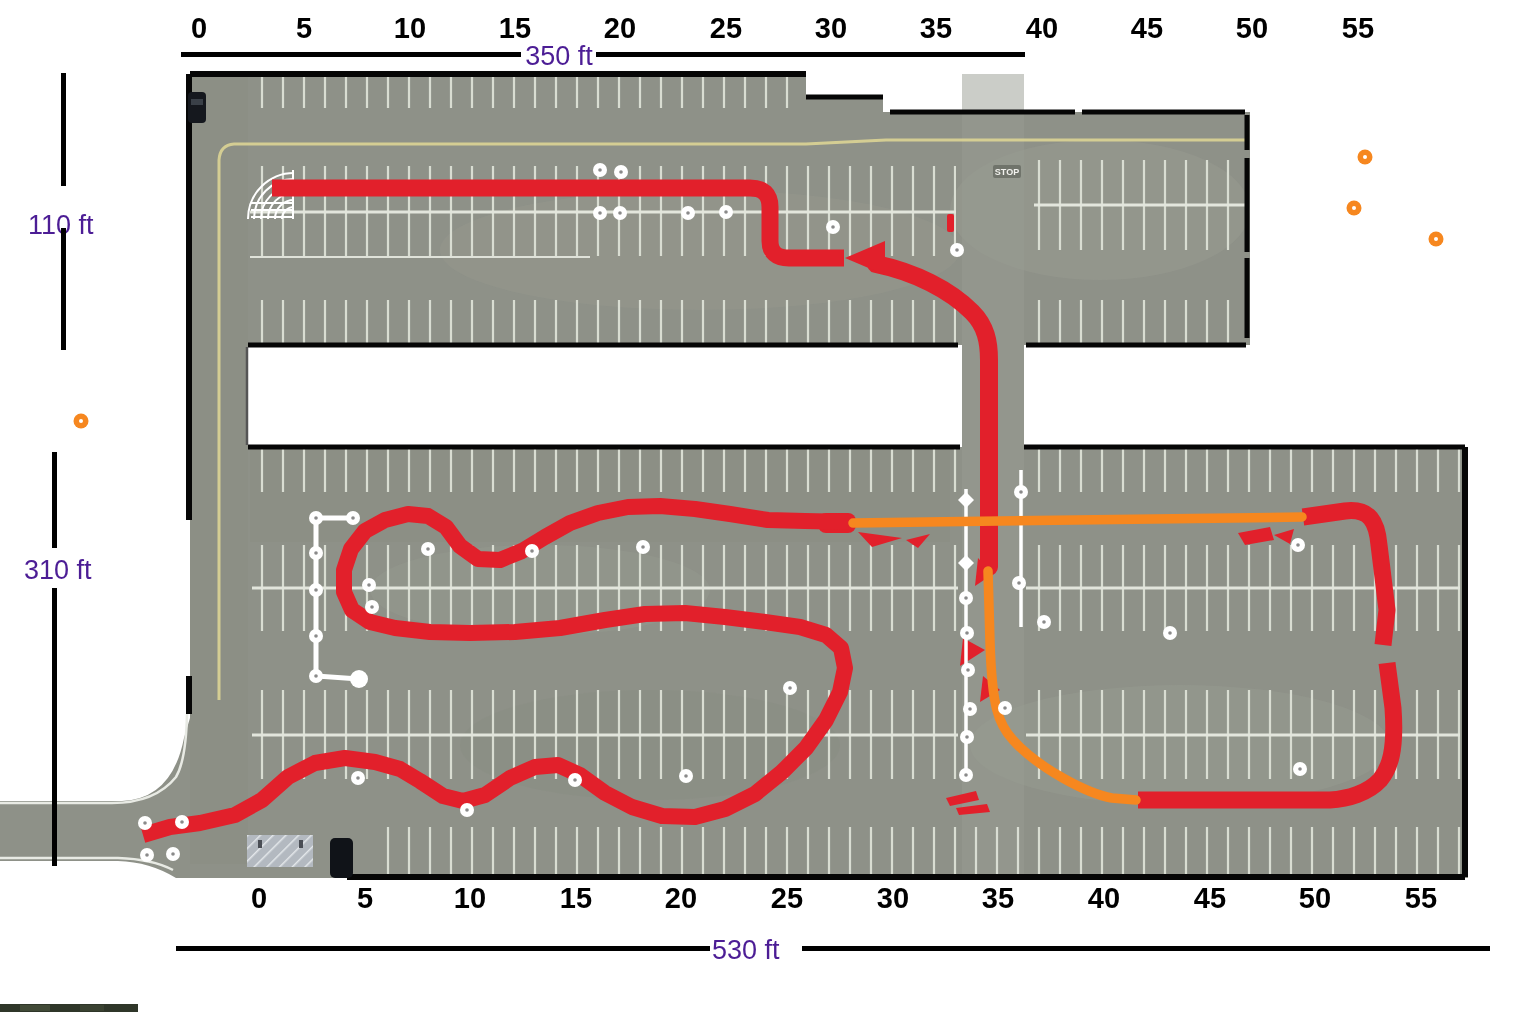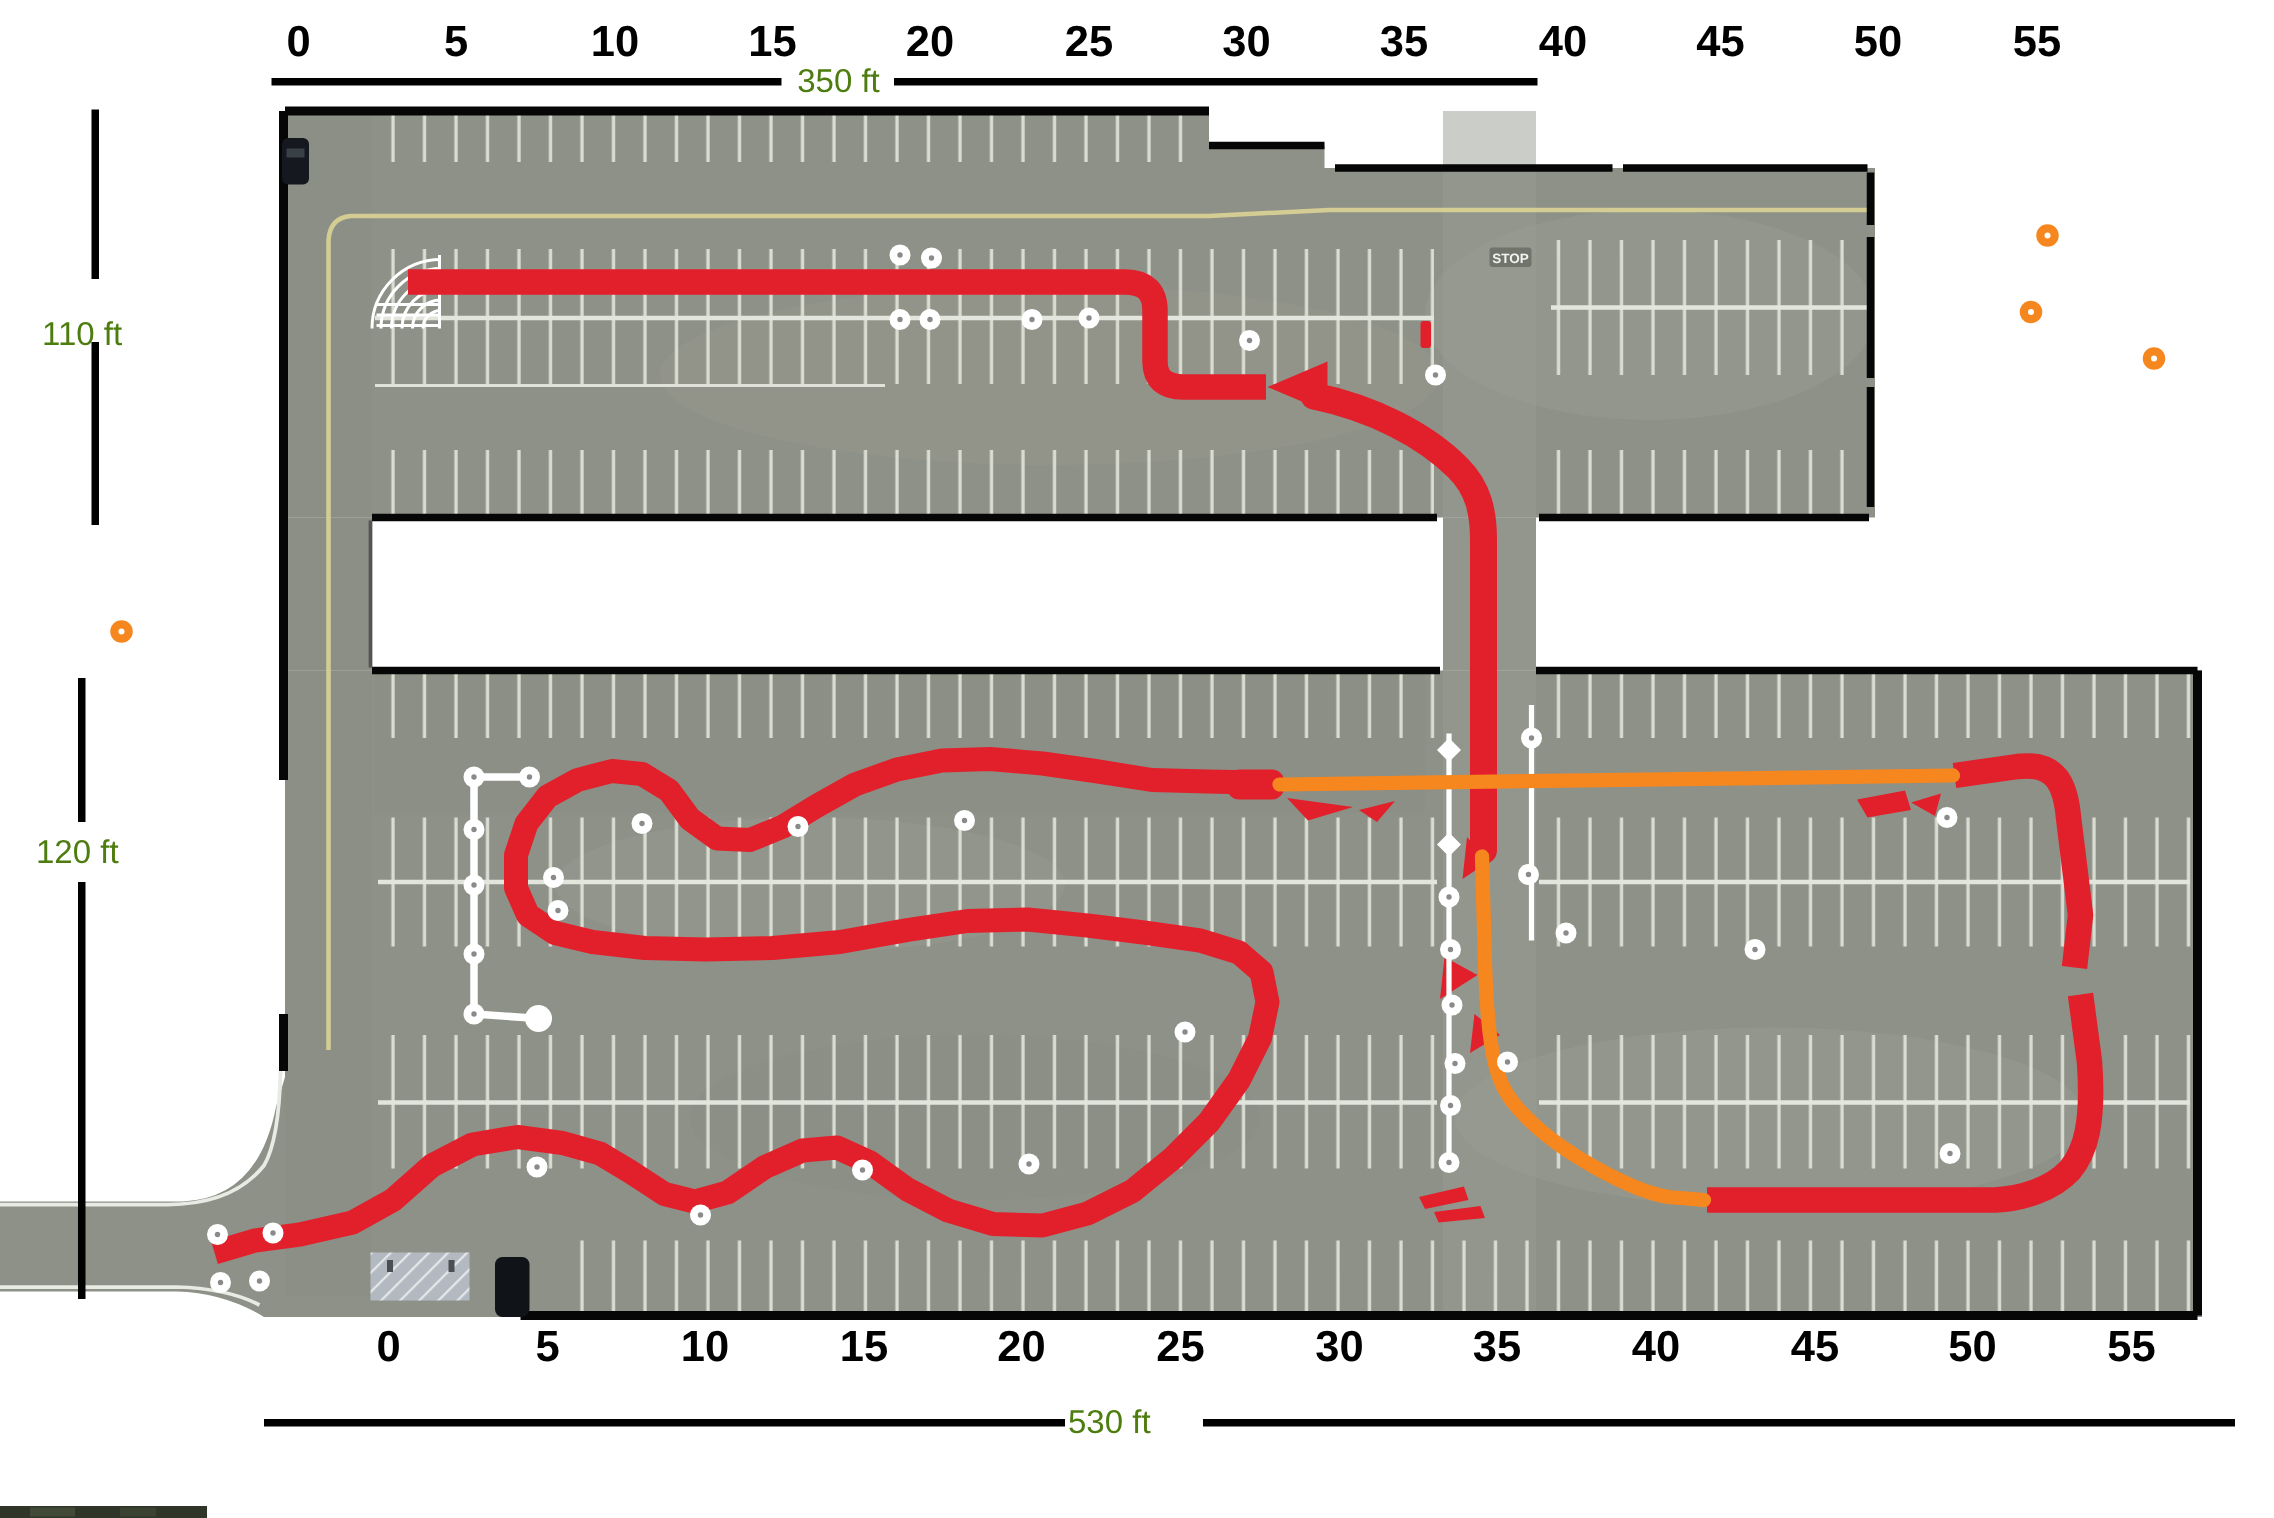--- a/index.html
+++ b/index.html
@@ -1,20 +1,20 @@
 <!DOCTYPE html>
 <html><head>
 <meta charset="utf-8">
 <style>
   html,body{margin:0;padding:0;background:#fff;}
   .stage{position:relative;width:1516px;height:1012px;background:#ffffff;overflow:hidden;
          font-family:"Liberation Sans",sans-serif;}
   .stage svg{position:absolute;left:0;top:0;}
   .tick{position:absolute;transform:translateX(-50%);font-weight:700;font-size:29px;color:#000;line-height:1;}
-  .flabel{position:absolute;font-size:22px;color:#4d7c0f;line-height:1;}
+  .flabel{position:absolute;font-size:27px;color:#4c1d95;line-height:1;}
   .sline{position:absolute;height:5px;background:#000;}
   .vline{position:absolute;width:5px;background:#000;}
 </style>
 </head>
 <body>
 
 <div class="stage">
 
 <svg width="1516" height="1012" viewBox="0 0 1516 1012">
   <defs>
@@ -246,21 +246,21 @@
   <span class="flabel" style="left:524px;top:43px;width:70px;text-align:center">350 ft</span>
   <div class="sline" style="left:596px;top:52px;width:429px"></div>
 </div>
 
 <div>
   <div class="vline" style="left:61px;top:73px;height:113px"></div>
   <span class="flabel" style="left:28px;top:212px">110 ft</span>
   <div class="vline" style="left:61px;top:228px;height:122px"></div>
 
   <div class="vline" style="left:52px;top:452px;height:96px"></div>
-  <span class="flabel" style="left:24px;top:557px">120 ft</span>
+  <span class="flabel" style="left:24px;top:557px">310 ft</span>
   <div class="vline" style="left:52px;top:588px;height:278px"></div>
 </div>
 
 <div>
   <span class="tick" style="left:259px;top:884px">0</span>
   <span class="tick" style="left:365px;top:884px">5</span>
   <span class="tick" style="left:470px;top:884px">10</span>
   <span class="tick" style="left:576px;top:884px">15</span>
   <span class="tick" style="left:681px;top:884px">20</span>
   <span class="tick" style="left:787px;top:884px">25</span>

